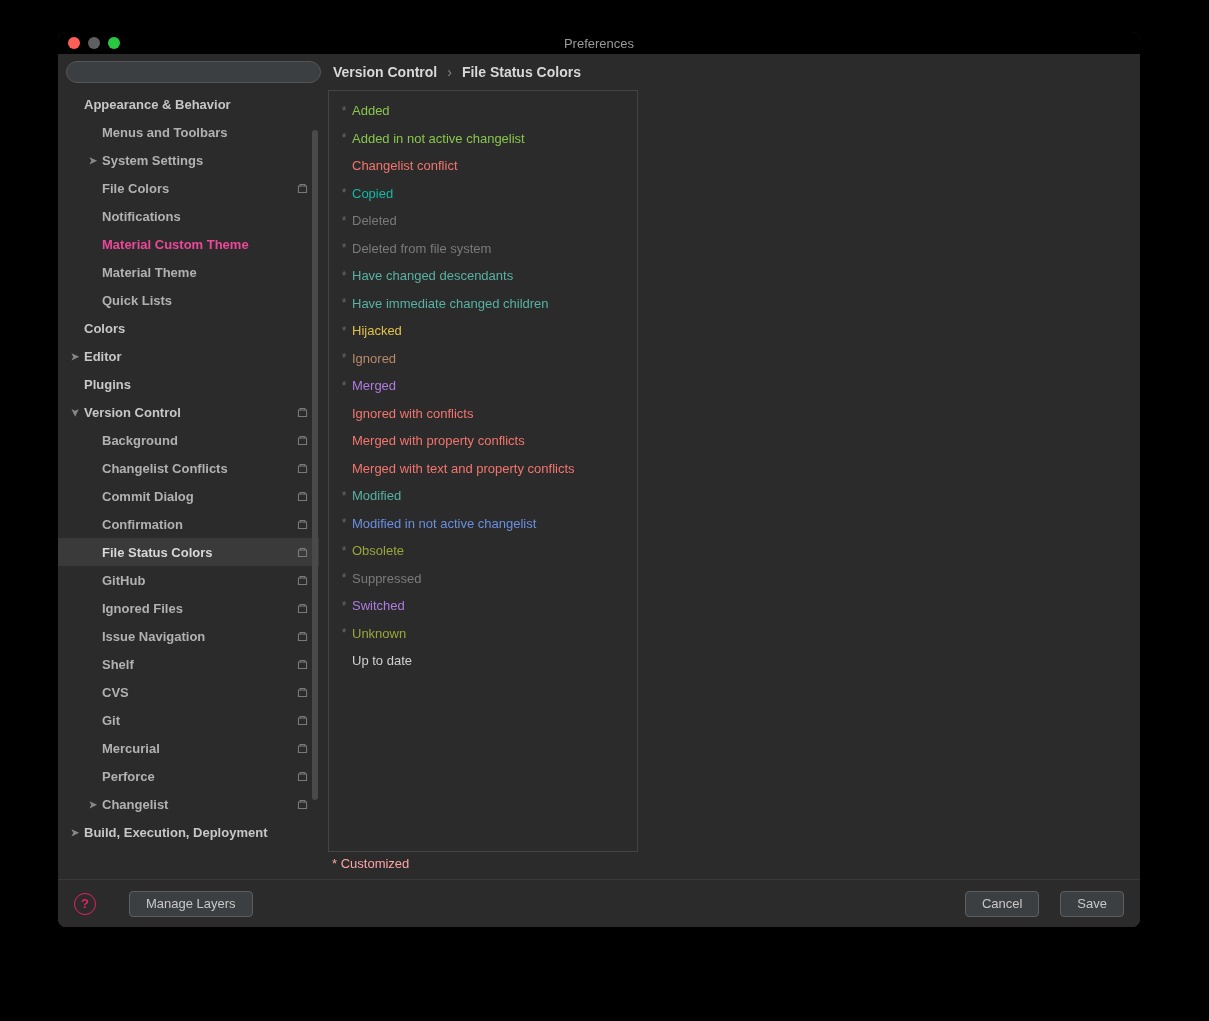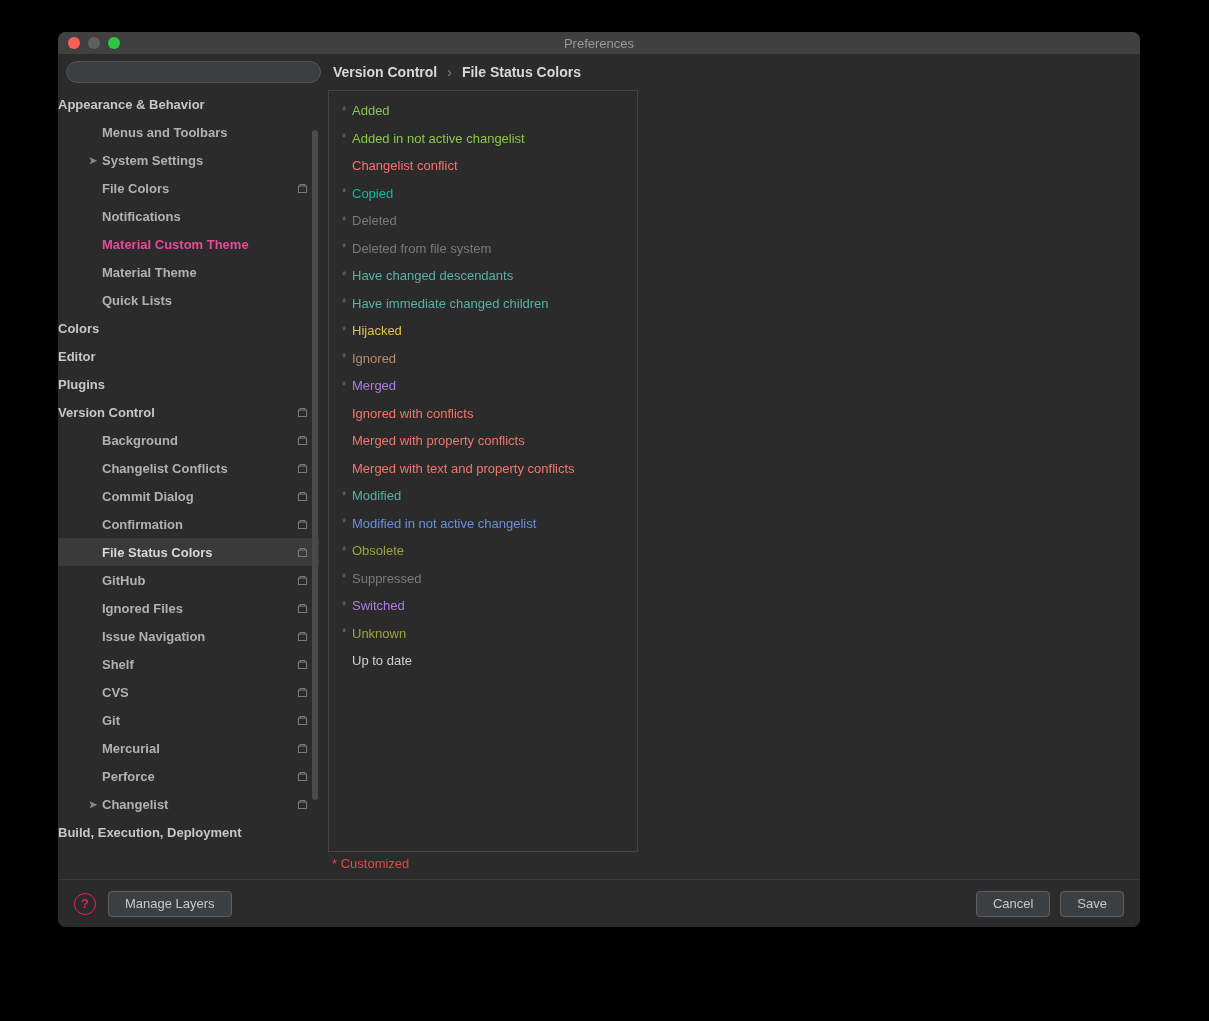--- a/index.html
+++ b/index.html
@@ -20,21 +20,21 @@
     height: 895px;
     background: #2b2b2b;
     border-radius: 8px;
     box-shadow: 0 10px 40px rgba(0,0,0,0.8);
     display: flex;
     flex-direction: column;
     overflow: hidden;
   }
   .titlebar {
     height: 22px;
-    background: #404040;
+    background: #000000;
     display: flex;
     align-items: center;
     padding: 0 10px;
     position: relative;
     flex-shrink: 0;
   }
   .traffic-lights { display: flex; gap: 8px; }
   .tl { width: 12px; height: 12px; border-radius: 50%; }
   .tl-close { background: #ff5f57; }
   .tl-min { background: #5f5f5f; }
@@ -104,21 +104,21 @@
   .tree-item .arrow {
     width: 12px; text-align: center; color: #888; font-size: 10px;
     display: inline-block;
   }
   .tree-item .label { flex: 1; white-space: nowrap; overflow: hidden; text-overflow: ellipsis; }
   .tree-item .proj-icon {
     width: 14px; height: 14px; color: #7a7a7a; margin-left: 4px;
     display: flex; align-items: center; justify-content: center;
   }
   .proj-svg { width: 13px; height: 13px; }
-  .ind0 { }
+  .ind0 { padding-left: 26px; }
   .ind1 { padding-left: 44px; }
   .arrow-slot { width: 14px; display: inline-flex; justify-content: center; margin-left: -16px; margin-right: 2px;}
   .content {
     flex: 1; padding: 0 8px 8px 8px; display: flex; flex-direction: column;
   }
   .status-panel {
     border: 1px solid #444444;
     width: 310px;
     flex: 1;
     overflow-y: auto;
@@ -126,40 +126,40 @@
   }
   .status-row {
     display: flex; align-items: center; height: 27.5px; padding-left: 10px;
     font-size: 13px;
   }
   .status-row .star {
     width: 10px; text-align: center; color: #6a6a6a; font-size: 12px;
     margin-right: 3px;
   }
   .customized-note {
-    color: #ef4444; font-size: 13px; margin-top: 4px; padding-left: 4px;
+    color: #fca5a5; font-size: 13px; margin-top: 4px; padding-left: 4px;
   }
   .footer {
     height: 48px; display: flex; align-items: center; padding: 0 16px;
     border-top: 1px solid #3a3a3a; justify-content: space-between;
     flex-shrink: 0;
     background: #2b2b2b;
   }
   .footer-left { display: flex; align-items: center; gap: 12px; }
   .help-icon {
     width: 22px; height: 22px; border: 1.5px solid #e92063; border-radius: 50%;
     display: flex; align-items: center; justify-content: center;
     color: #e92063; font-size: 13px; font-weight: 600;
   }
   .btn {
     height: 26px; padding: 0 16px; background: #3c3f41;
     border: 1px solid #5e5e5e; border-radius: 4px; color: #c8c8c8;
-    font-size: 13px; cursor: default; display: inline-flex; align-items: center;
-  }
-  .footer-right { display: flex; gap: 10px; }
+    font-size: 13px; cursor: default; display: inline-flex; align-items: center; margin-left: 21px;
+  }
+  .footer-right { display: flex; }
 </style>
 </head>
 <body>
 
 <div class="window">
   <div class="titlebar">
     <div class="traffic-lights">
       <div class="tl tl-close"></div>
       <div class="tl tl-min"></div>
       <div class="tl tl-max"></div>

